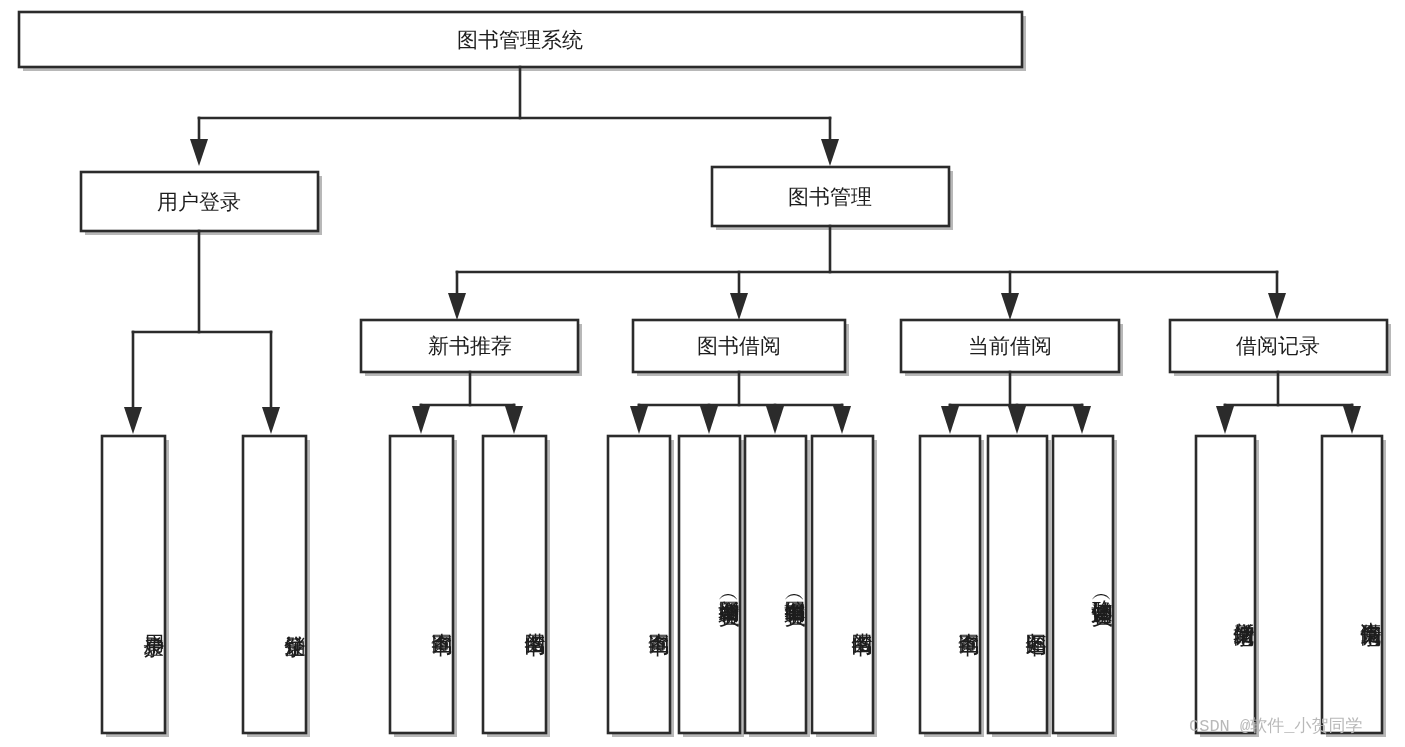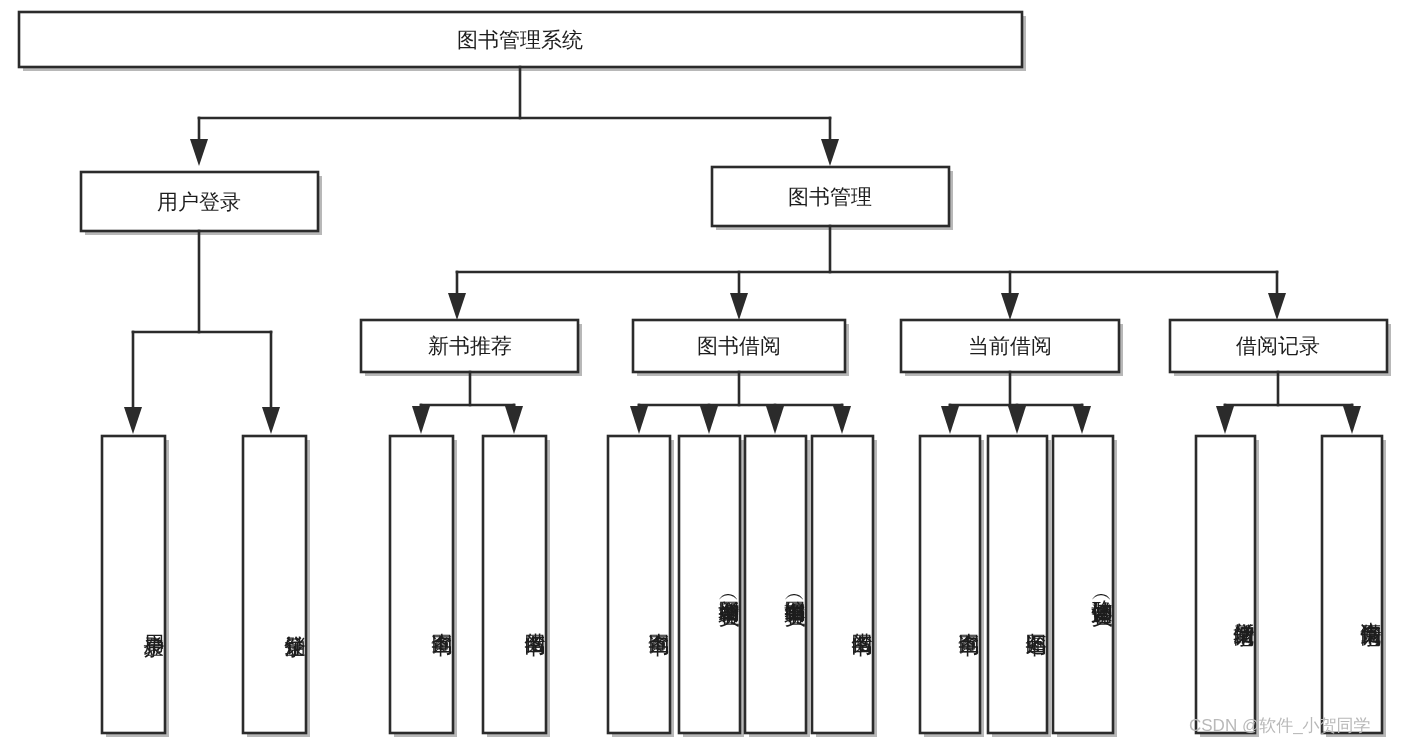--- a/index.html
+++ b/index.html
@@ -63,21 +63,21 @@
     text-orientation: upright;
     white-space: nowrap;
     letter-spacing: 1px;
     display: flex;
     align-items: flex-start;
     justify-content: center;
     pointer-events: none;
   }
   .watermark {
     position: absolute;
-    font-family: Liberation Sans, sans-serif;
+    font-family: Liberation Mono, monospace;
     font-size: 17px;
     color: #b9b9b9;
     white-space: nowrap;
     left: 1189px;
     top: 714px;
   }
 </style>
 </head>
 <body>
 

